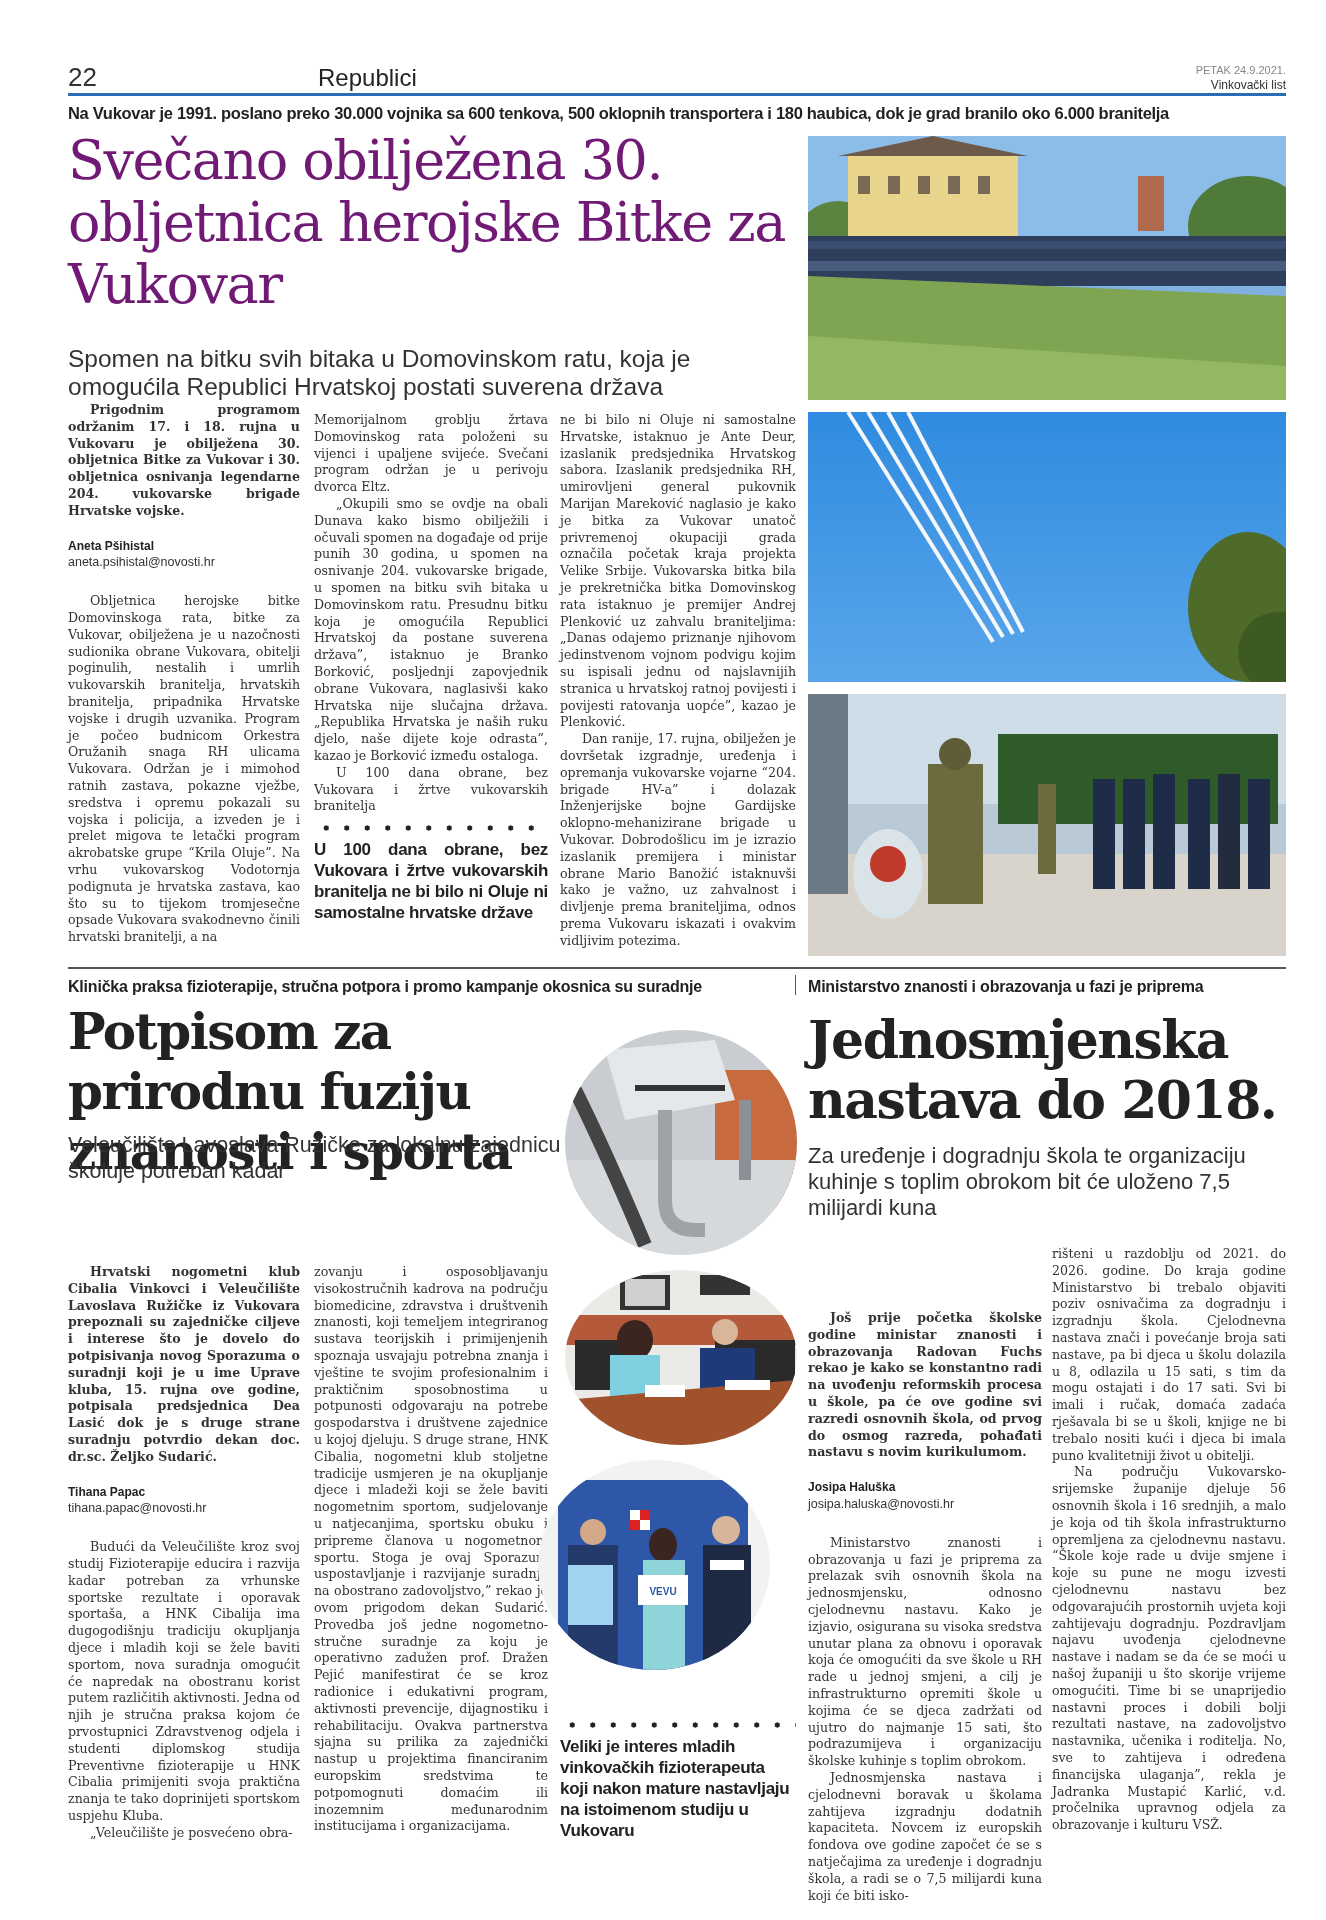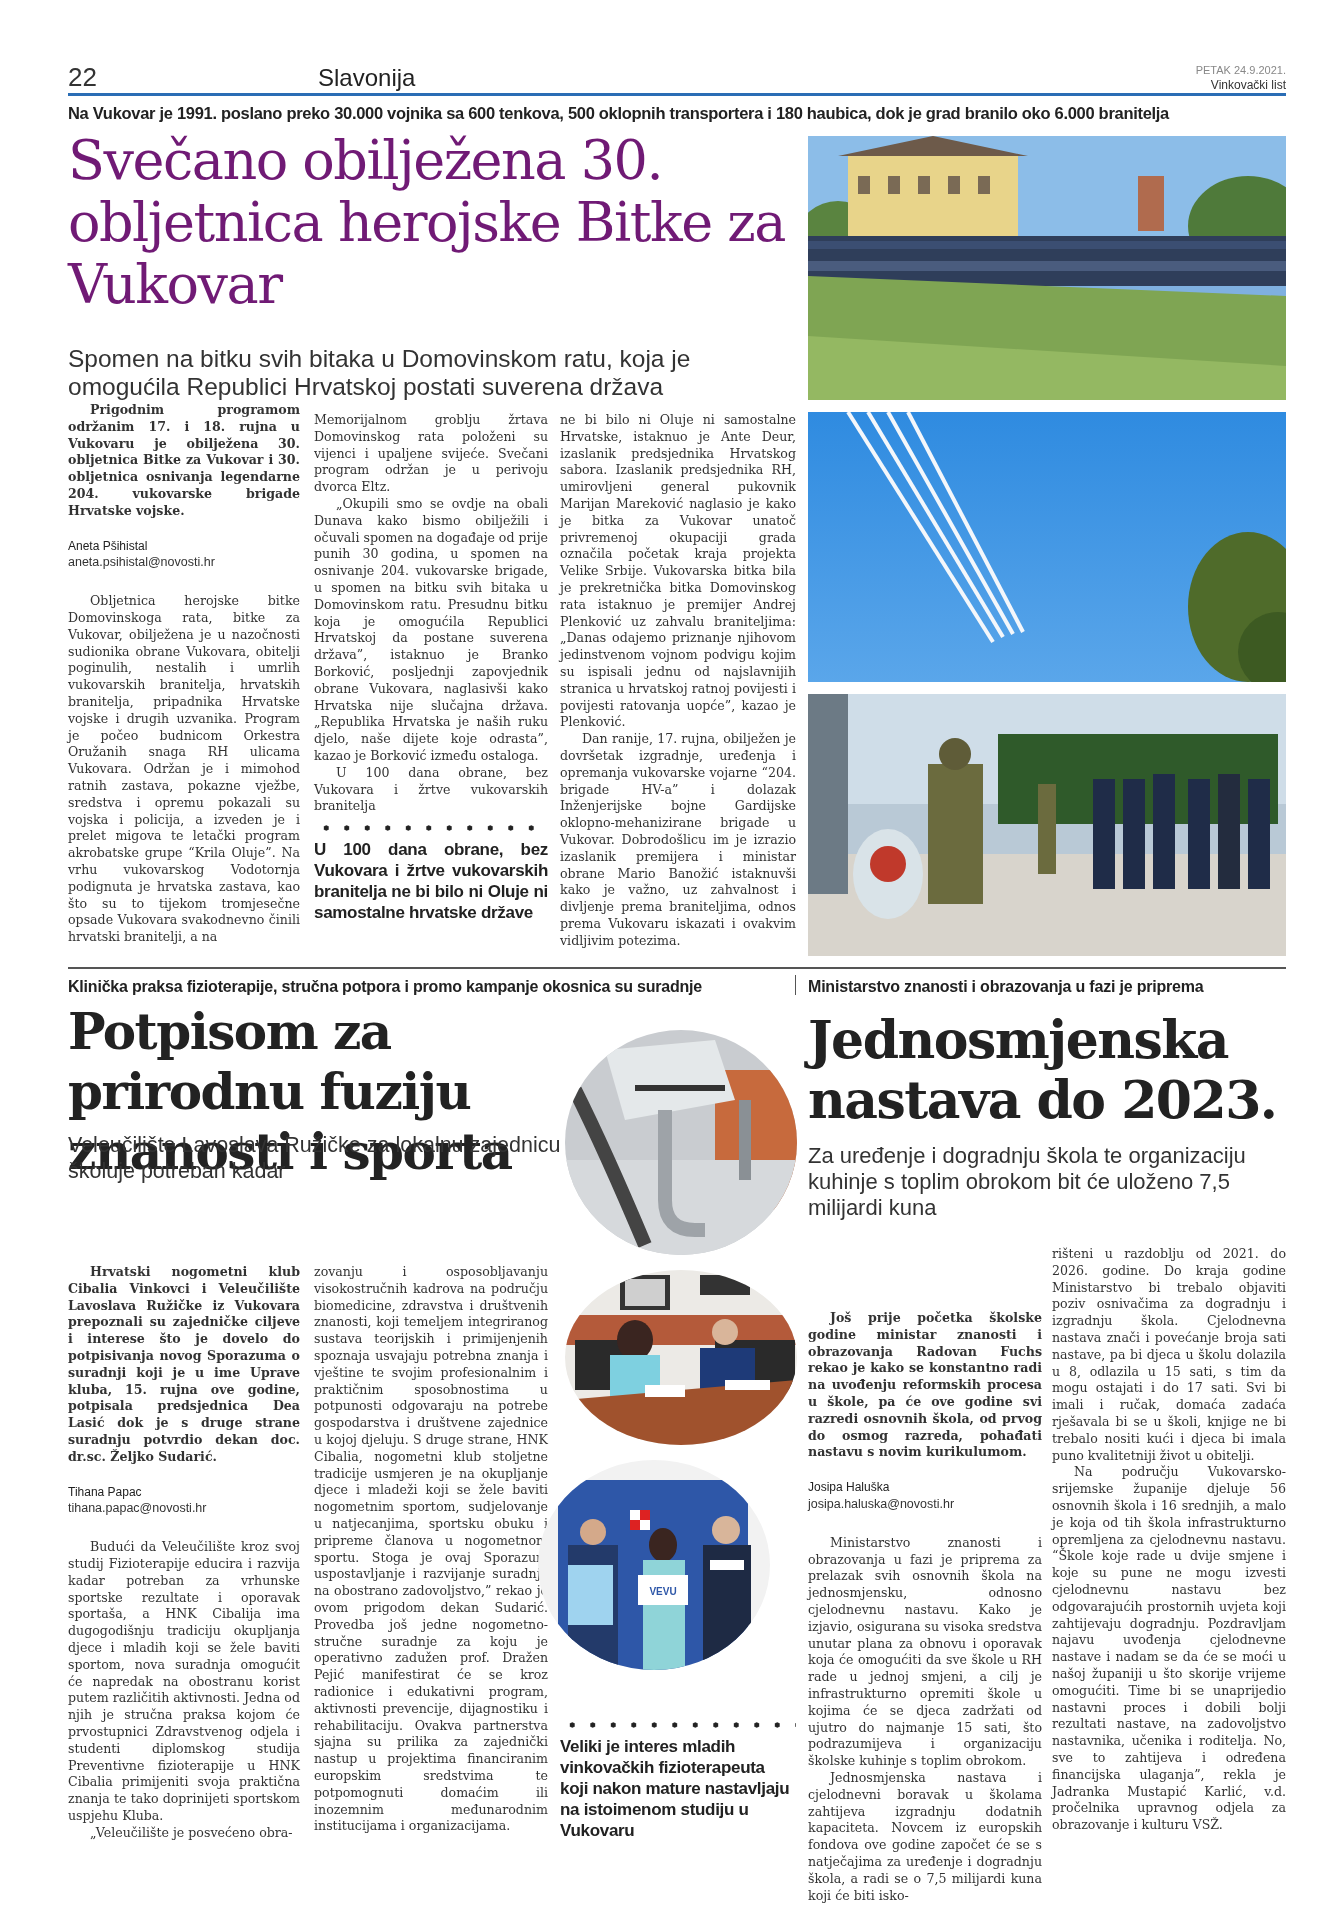--- a/index.html
+++ b/index.html
@@ -17,21 +17,21 @@
     .kicker-top { left: 68px; top: 104px; font-family: "Liberation Sans", sans-serif; font-size: 16.5px; font-weight: bold; color: #222; letter-spacing: -0.3px; white-space: nowrap; text-align: right; }
 
     
     .headline-1 { left: 68px; top: 130px; width: 740px; font-family: "DejaVu Serif", serif; font-weight: normal; font-size: 54px; line-height: 62px; color: #701a75; letter-spacing: -1.5px; }
     .deck-1 { left: 68px; top: 345px; width: 740px; font-family: "Liberation Sans", sans-serif; font-size: 24.5px; line-height: 28px; color: #333; }
 
     .col { font-family: "DejaVu Serif", serif; font-size: 12.6px; line-height: 16.8px; color: #333; text-align: justify; hyphens: auto; }
     .col p { text-indent: 22px; }
     .col p.noindent { text-indent: 0; }
     .lead { font-weight: bold; }
-    .byline-name { font-family: "Liberation Sans", sans-serif; font-weight: normal; font-size: 12px; margin-top: 18px; color: #222; text-indent: 0 !important; }
+    .byline-name { font-family: "Liberation Sans", sans-serif; font-weight: bold; font-size: 12px; margin-top: 18px; color: #222; text-indent: 0 !important; }
     .byline-email { font-family: "Liberation Sans", sans-serif; font-size: 12.5px; color: #333; margin-bottom: 22px; text-indent: 0 !important; }
 
     .dots { height: 10px; background-image: radial-gradient(circle, #222 2.4px, transparent 2.8px); background-size: 20.5px 10px; background-repeat: repeat-x; background-position: 2px 0; }
     .pull-quote { font-family: "Liberation Sans", sans-serif; font-weight: bold; font-size: 17px; line-height: 21px; color: #222; margin-top: 6px; letter-spacing: -0.3px; }
 
     
     .photo { overflow: hidden; }
     .photo svg { display: block; width: 100%; height: 100%; }
 
     .divider-h { left: 68px; top: 967px; width: 1218px; height: 2px; background: #555; }
@@ -44,21 +44,21 @@
     .kicker-3 { left: 808px; top: 978px; font-family: "Liberation Sans", sans-serif; font-size: 16px; font-weight: bold; color: #222; white-space: nowrap; letter-spacing: -0.2px; }
     .headline-3 { left: 808px; top: 1010px; width: 490px; font-family: "DejaVu Serif", serif; font-weight: bold; font-size: 52px; line-height: 60px; color: #222; letter-spacing: -1.5px; }
     .deck-3 { left: 808px; top: 1143px; width: 490px; font-family: "Liberation Sans", sans-serif; font-size: 22px; line-height: 26px; color: #333; }
 
     .circle { border-radius: 50%; overflow: hidden; }
   </style>
 </head>
 <body>
 
 <div class="abs page-num">22</div>
-<div class="abs section-name">Slavonija</div>
+<div class="abs section-name">Republici</div>
 <div class="abs date">PETAK 24.9.2021.</div>
 <div class="abs paper-name">Vinkovački list</div>
 <div class="abs header-rule"></div>
 <div class="abs kicker-top">Na Vukovar je 1991. poslano preko 30.000 vojnika sa 600 tenkova, 500 oklopnih transportera i 180 haubica, dok je grad branilo oko 6.000 branitelja</div>
 
 <h1 class="abs headline-1">Svečano obilježena 30. obljetnica herojske Bitke za Vukovar</h1>
 <div class="abs deck-1">Spomen na bitku svih bitaka u Domovinskom ratu, koja je omogućila Republici Hrvatskoj postati suverena država</div>
 
 <div class="abs col" style="left:68px; top:402px; width:232px;">
   <p class="lead">Prigodnim programom održanim 17. i 18. rujna u Vukovaru je obilježena 30. obljetnica Bitke za Vukovar i 30. obljetnica osnivanja legendarne 204. vukovarske brigade Hrvatske vojske.</p>
@@ -212,21 +212,21 @@
     <rect x="172" y="100" width="34" height="10" fill="#fff"></rect>
   </svg>
 </div>
 
 <div class="abs" style="left:560px; top:1720px; width:236px;">
   <div class="dots"></div>
   <div class="pull-quote">Veliki je interes mladih vinkovačkih fizioterapeuta koji nakon mature nastavljaju na istoimenom studiju u Vukovaru</div>
 </div>
 
 <div class="abs kicker-3">Ministarstvo znanosti i obrazovanja u fazi je priprema</div>
-<h2 class="abs headline-3">Jednosmjenska nastava do 2023.</h2>
+<h2 class="abs headline-3">Jednosmjenska nastava do 2018.</h2>
 <div class="abs deck-3">Za uređenje i dogradnju škola te organizaciju kuhinje s toplim obrokom bit će uloženo 7,5 milijardi kuna</div>
 
 <div class="abs col" style="left:808px; top:1310px; width:234px;">
   <p class="lead">Još prije početka školske godine ministar znanosti i obrazovanja Radovan Fuchs rekao je kako se konstantno radi na uvođenju reformskih procesa u škole, pa će ove godine svi razredi osnovnih škola, od prvog do osmog razreda, pohađati nastavu s novim kurikulumom.</p>
   <p class="byline-name">Josipa Haluška</p>
   <p class="byline-email">josipa.haluska@novosti.hr</p>
   <p>Ministarstvo znanosti i obrazovanja u fazi je priprema za prelazak svih osnovnih škola na jednosmjensku, odnosno cjelodnevnu nastavu. Kako je izjavio, osigurana su visoka sredstva unutar plana za obnovu i oporavak koja će omogućiti da sve škole u RH rade u jednoj smjeni, a cilj je infrastrukturno opremiti škole u kojima će se djeca zadržati od ujutro do najmanje 15 sati, što podrazumijeva i organizaciju školske kuhinje s toplim obrokom.</p>
   <p>Jednosmjenska nastava i cjelodnevni boravak u školama zahtijeva izgradnju dodatnih kapaciteta. Novcem iz europskih fondova ove godine započet će se s natječajima za uređenje i dogradnju škola, a radi se o 7,5 milijardi kuna koji će biti isko-</p>
 </div>
 

